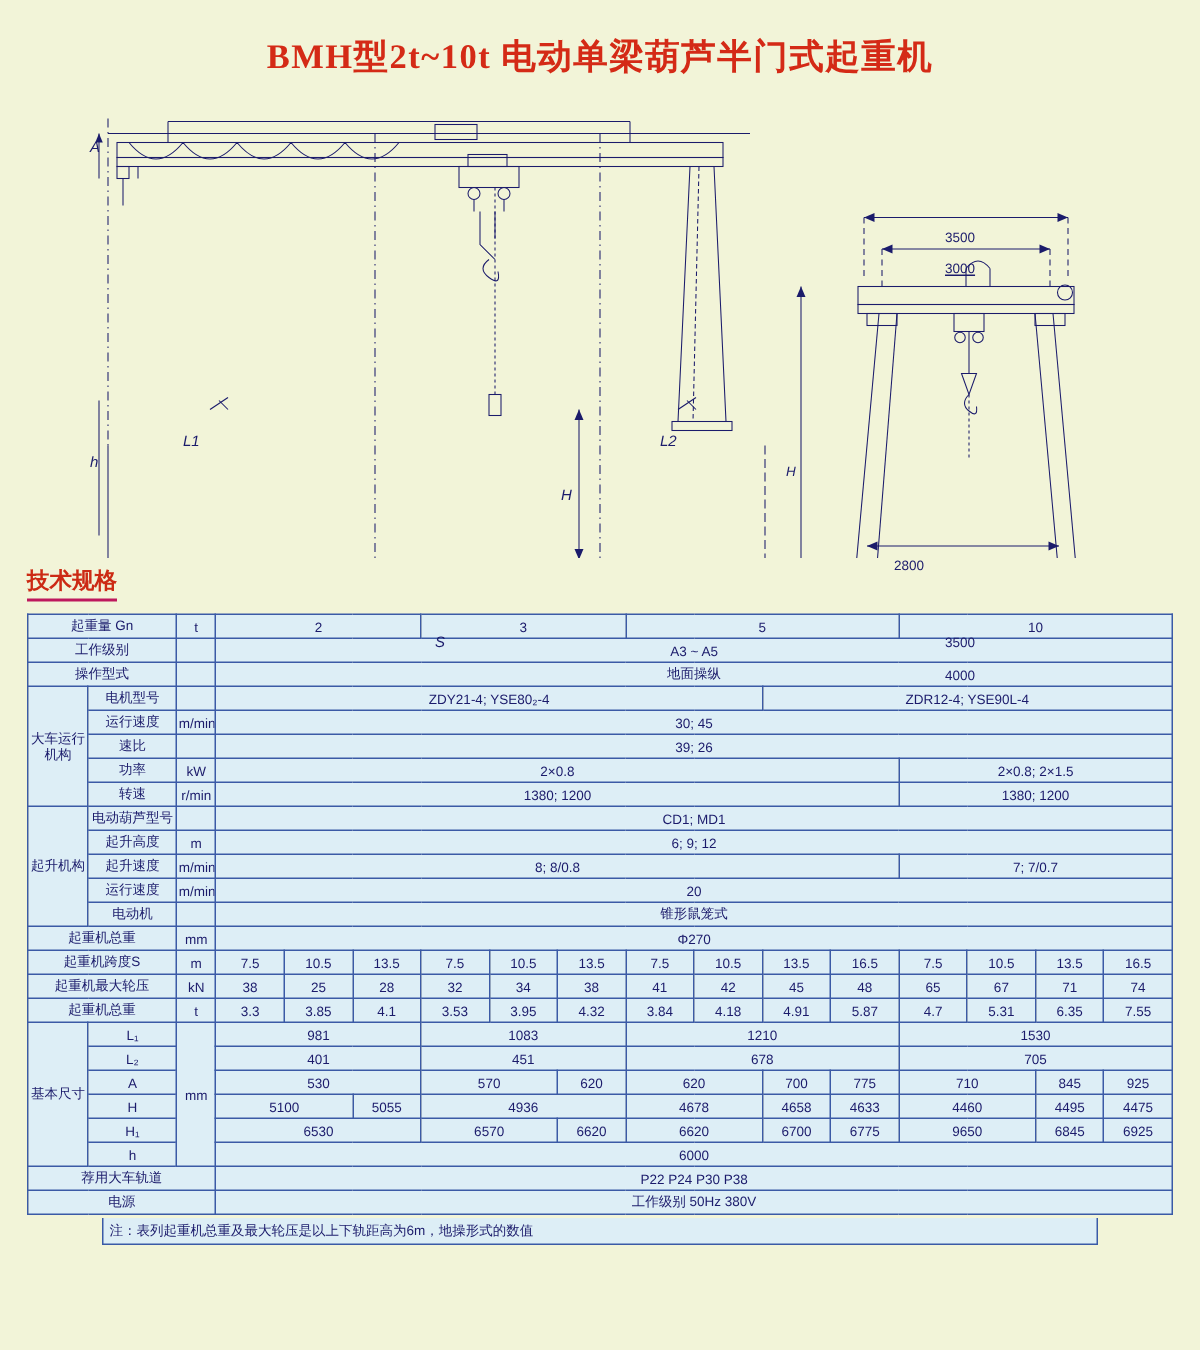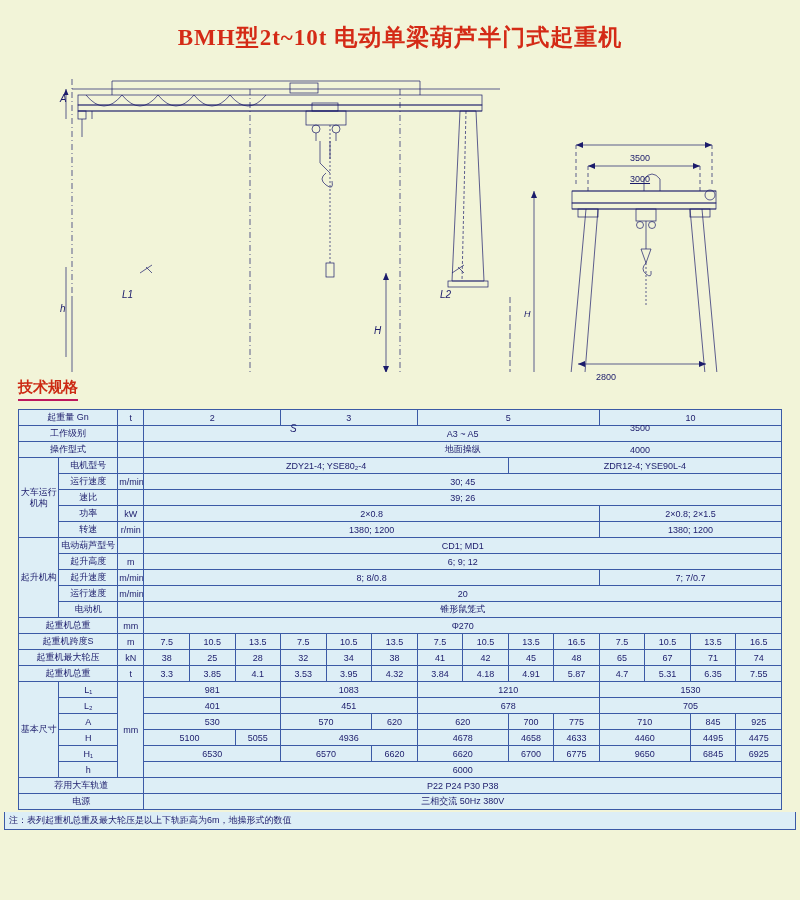--- a/index.html
+++ b/index.html
@@ -53,21 +53,21 @@
     height:15px;
     padding:0 1px;
     background:#ddeef6;
     white-space:nowrap;
     overflow:hidden;
   }
   td.hdr{background:#bfe3ef;font-weight:normal;}
   td.rowlab{background:#bfe3ef;}
   td.grp{background:#bfe3ef;}
   .note{
-    width:792px;margin:2px auto 0 auto;
+    width:664px;margin:2px auto 0 auto;
     font-size:9px;color:#1b1b6b;
     border:1px solid #3b5aa6;border-top:none;
     background:#ddeef6;
     padding:2px 4px;
     box-sizing:border-box;
   }
 </style>
 </head>
 <body>
 
@@ -451,20 +451,20 @@
         <td colspan="14">6000</td>
       </tr>
 
       <tr>
         <td class="hdr" colspan="3">荐用大车轨道</td>
         <td colspan="14">P22  P24  P30  P38</td>
       </tr>
 
       <tr>
         <td class="hdr" colspan="3">电源</td>
-        <td colspan="14">三相交流  50Hz  380V</td>
+        <td colspan="14">工作级别  50Hz  380V</td>
       </tr>
     </tbody>
   </table>
 
   <div class="note">注：表列起重机总重及最大轮压是以上下轨距高为6m，地操形式的数值</div>
 
 </div>
 
 </body></html>

